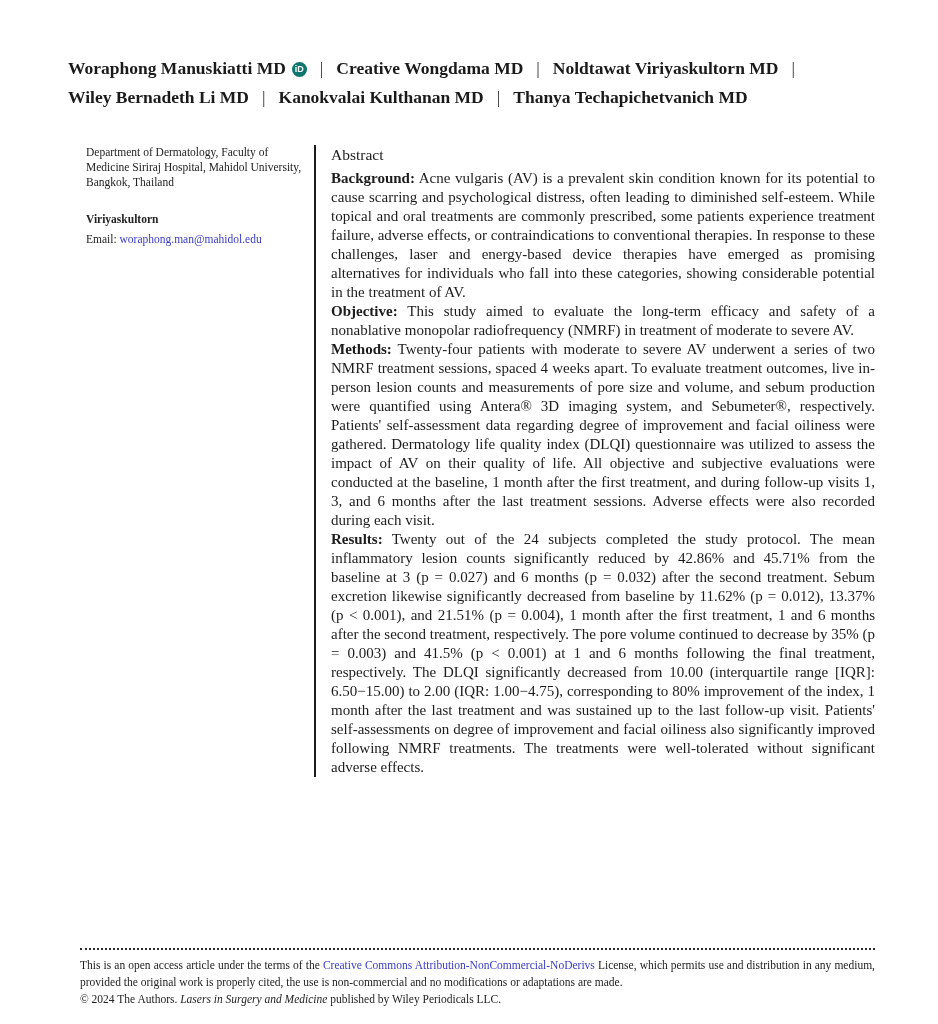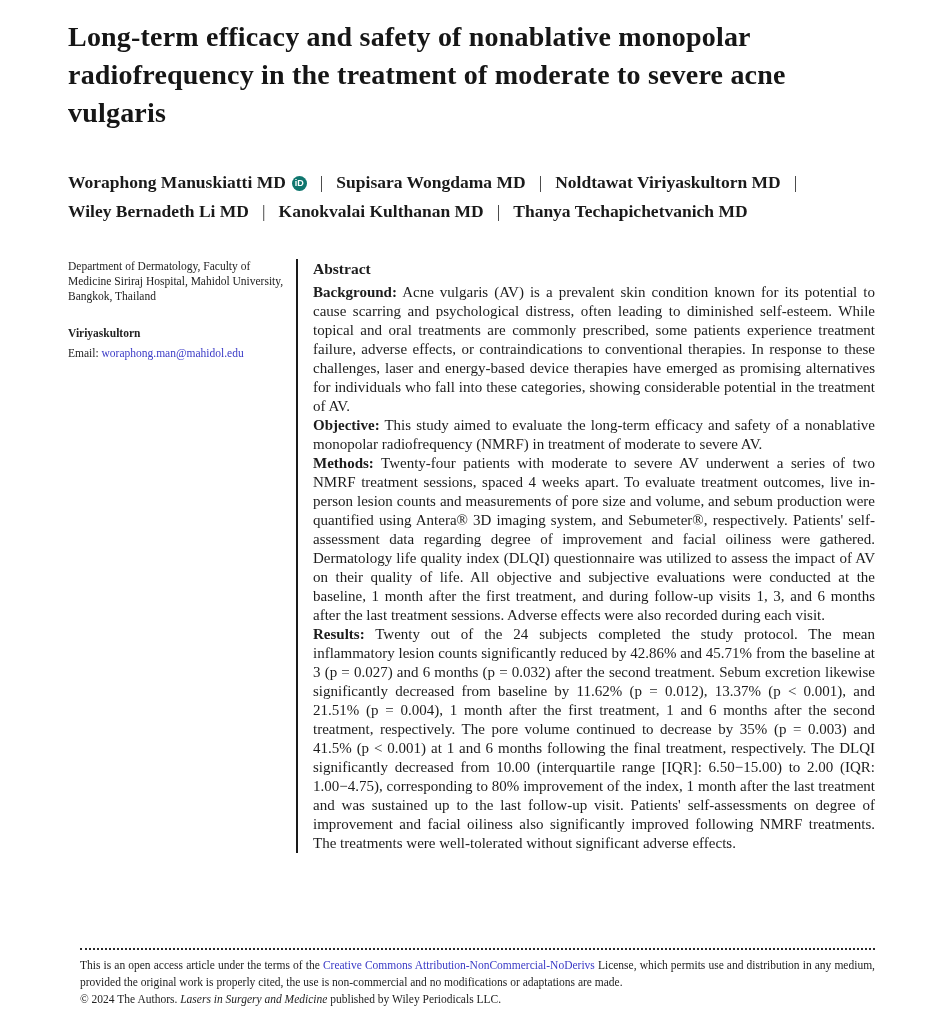--- a/index.html
+++ b/index.html
@@ -24,53 +24,52 @@
   .orcid {
     display: inline-block; width: 15px; height: 15px; border-radius: 50%;
     background: #0f766e; color: #ffffff; font-family: "Liberation Sans", sans-serif;
     font-size: 9px; font-weight: bold; line-height: 15px; text-align: center;
     vertical-align: 2px; margin-left: 6px; cursor: pointer;
   }
   
   .columns { display: flex; margin-top: 33px; align-items: stretch; }
   .sidebar {
     width: 228px; flex: 0 0 228px; padding-right: 12px;
-    font-size: 11.5px; line-height: 15px; color: #222;
+    font-size: 11.5px; line-height: 15px; color: #222; margin-left: 18px;
   }
   .sidebar p { margin: 0; }
   .affiliation { margin-bottom: 22px !important; }
   .corr-heading { font-weight: bold; margin-bottom: 5px !important; }
   .email-line { margin-top: 1px; }
   .email-link { color: #3a3ac6; text-decoration: none; cursor: pointer; }
   .vrule { width: 2px; background: #1a1a1a; flex: 0 0 2px; }
   .abstract {
     flex: 1; padding-left: 15px;
     font-size: 15px; line-height: 19px; text-align: justify; color: #1c1c1c;
   }
-  .abstract-heading { margin: 0 0 5px 0; font-size: 15.5px; font-weight: bold; text-align: left; }
+  .abstract-heading { margin: 0 0 5px 0; font-size: 15.5px; font-weight: normal; text-align: left; }
   .abstract p { margin: 0; }
   .sec-label { font-weight: bold; }
   
   .footer { position: absolute; left: 80px; right: 63px; top: 948px; }
   .footer-rule { border: 0; border-top: 2px dotted #2b2b2b; margin: 0 0 7px 0; }
   .footer p { margin: 0; font-size: 11.5px; line-height: 16.5px; color: #222; text-align: justify; }
   .footer .copyright { text-align: left; margin-top: 1px; }
   .cc-link { color: #3a3ac6; text-decoration: none; cursor: pointer; }
   .journal-italic { font-style: italic; }
 </style>
 </head>
 <body>
 
 <div class="page">
 
-  <h1 class="title">Long-term efficacy and safety of nonablative monopolar radiofrequency in the treatment of moderate to severe acne vulgaris</h1>
 
   <div class="authors">
     <div class="authors-line">
-      <span>Woraphong Manuskiatti MD</span><span class="orcid">iD</span><span class="author-sep">|</span><span>Supisara Wongdama MD</span><span class="author-sep">|</span><span>Noldtawat Viriyaskultorn MD</span><span class="author-sep">|</span>
+      <span>Woraphong Manuskiatti MD</span><span class="orcid">iD</span><span class="author-sep">|</span><span>Creative Wongdama MD</span><span class="author-sep">|</span><span>Noldtawat Viriyaskultorn MD</span><span class="author-sep">|</span>
     </div>
     <div class="authors-line">
       <span>Wiley Bernadeth Li MD</span><span class="author-sep">|</span><span>Kanokvalai Kulthanan MD</span><span class="author-sep">|</span><span>Thanya Techapichetvanich MD</span>
     </div>
   </div>
 
   <div class="columns">
 
     <div class="sidebar">
       <p class="affiliation">Department of Dermatology, Faculty of Medicine Siriraj Hospital, Mahidol University, Bangkok, Thailand</p>

